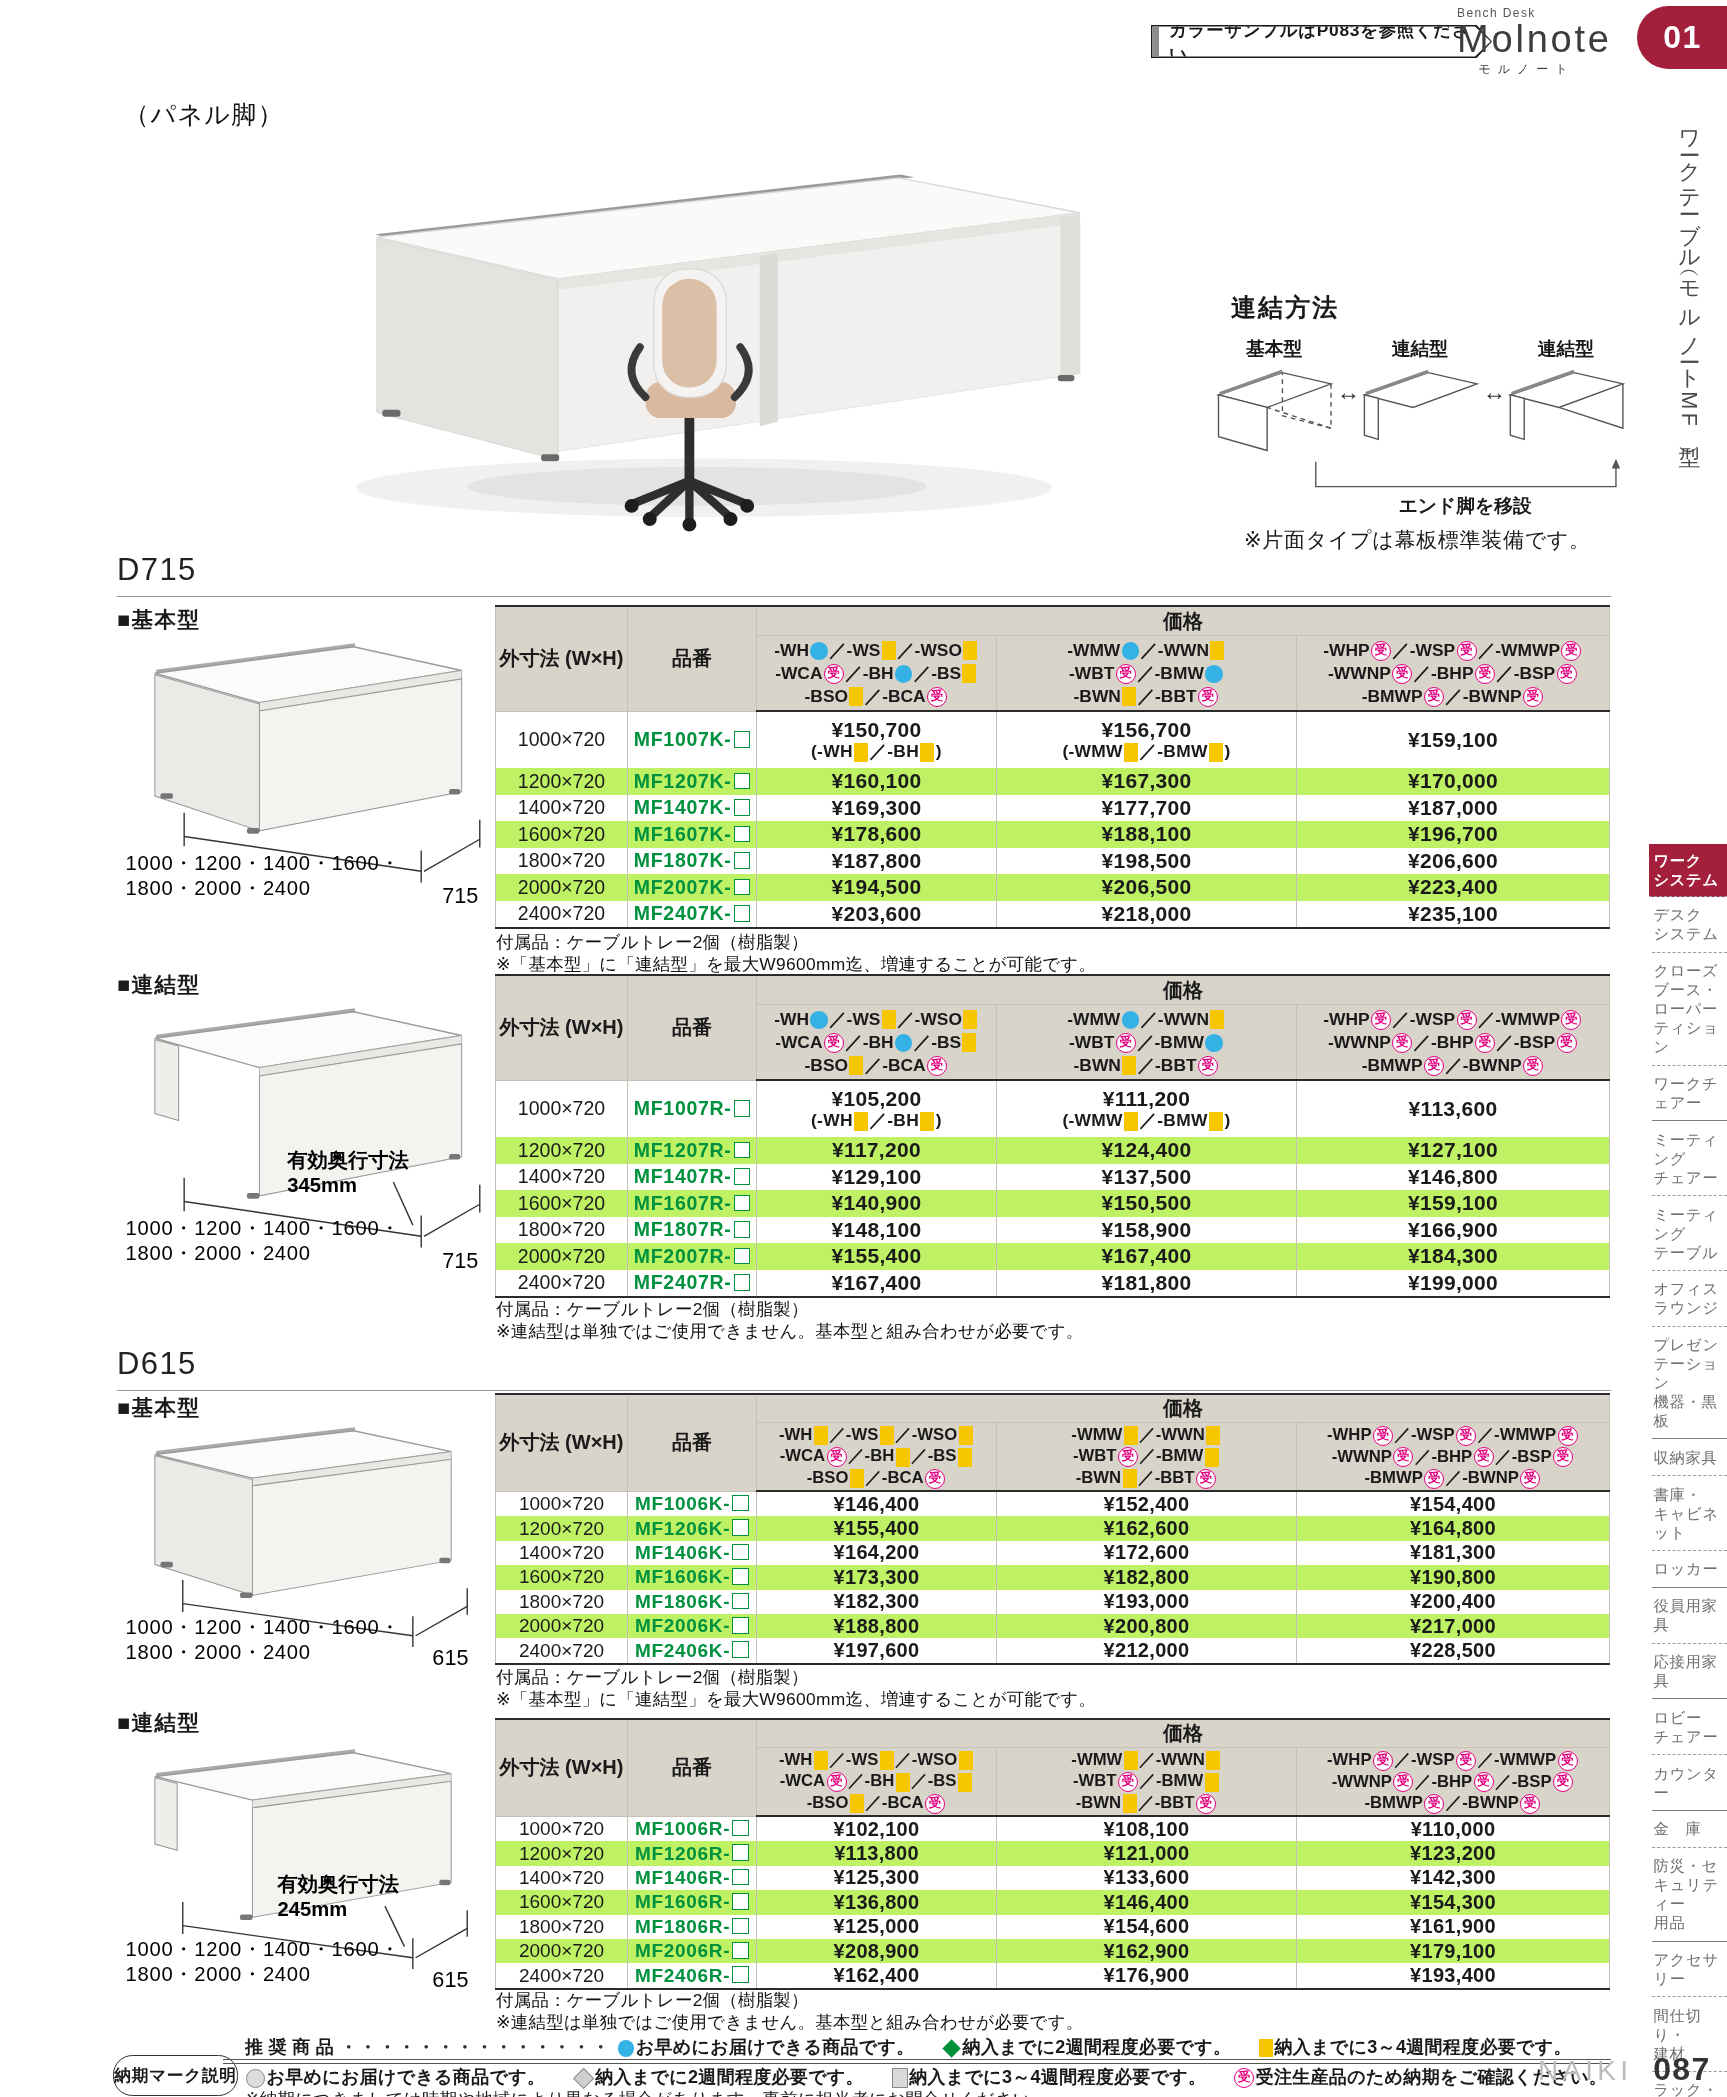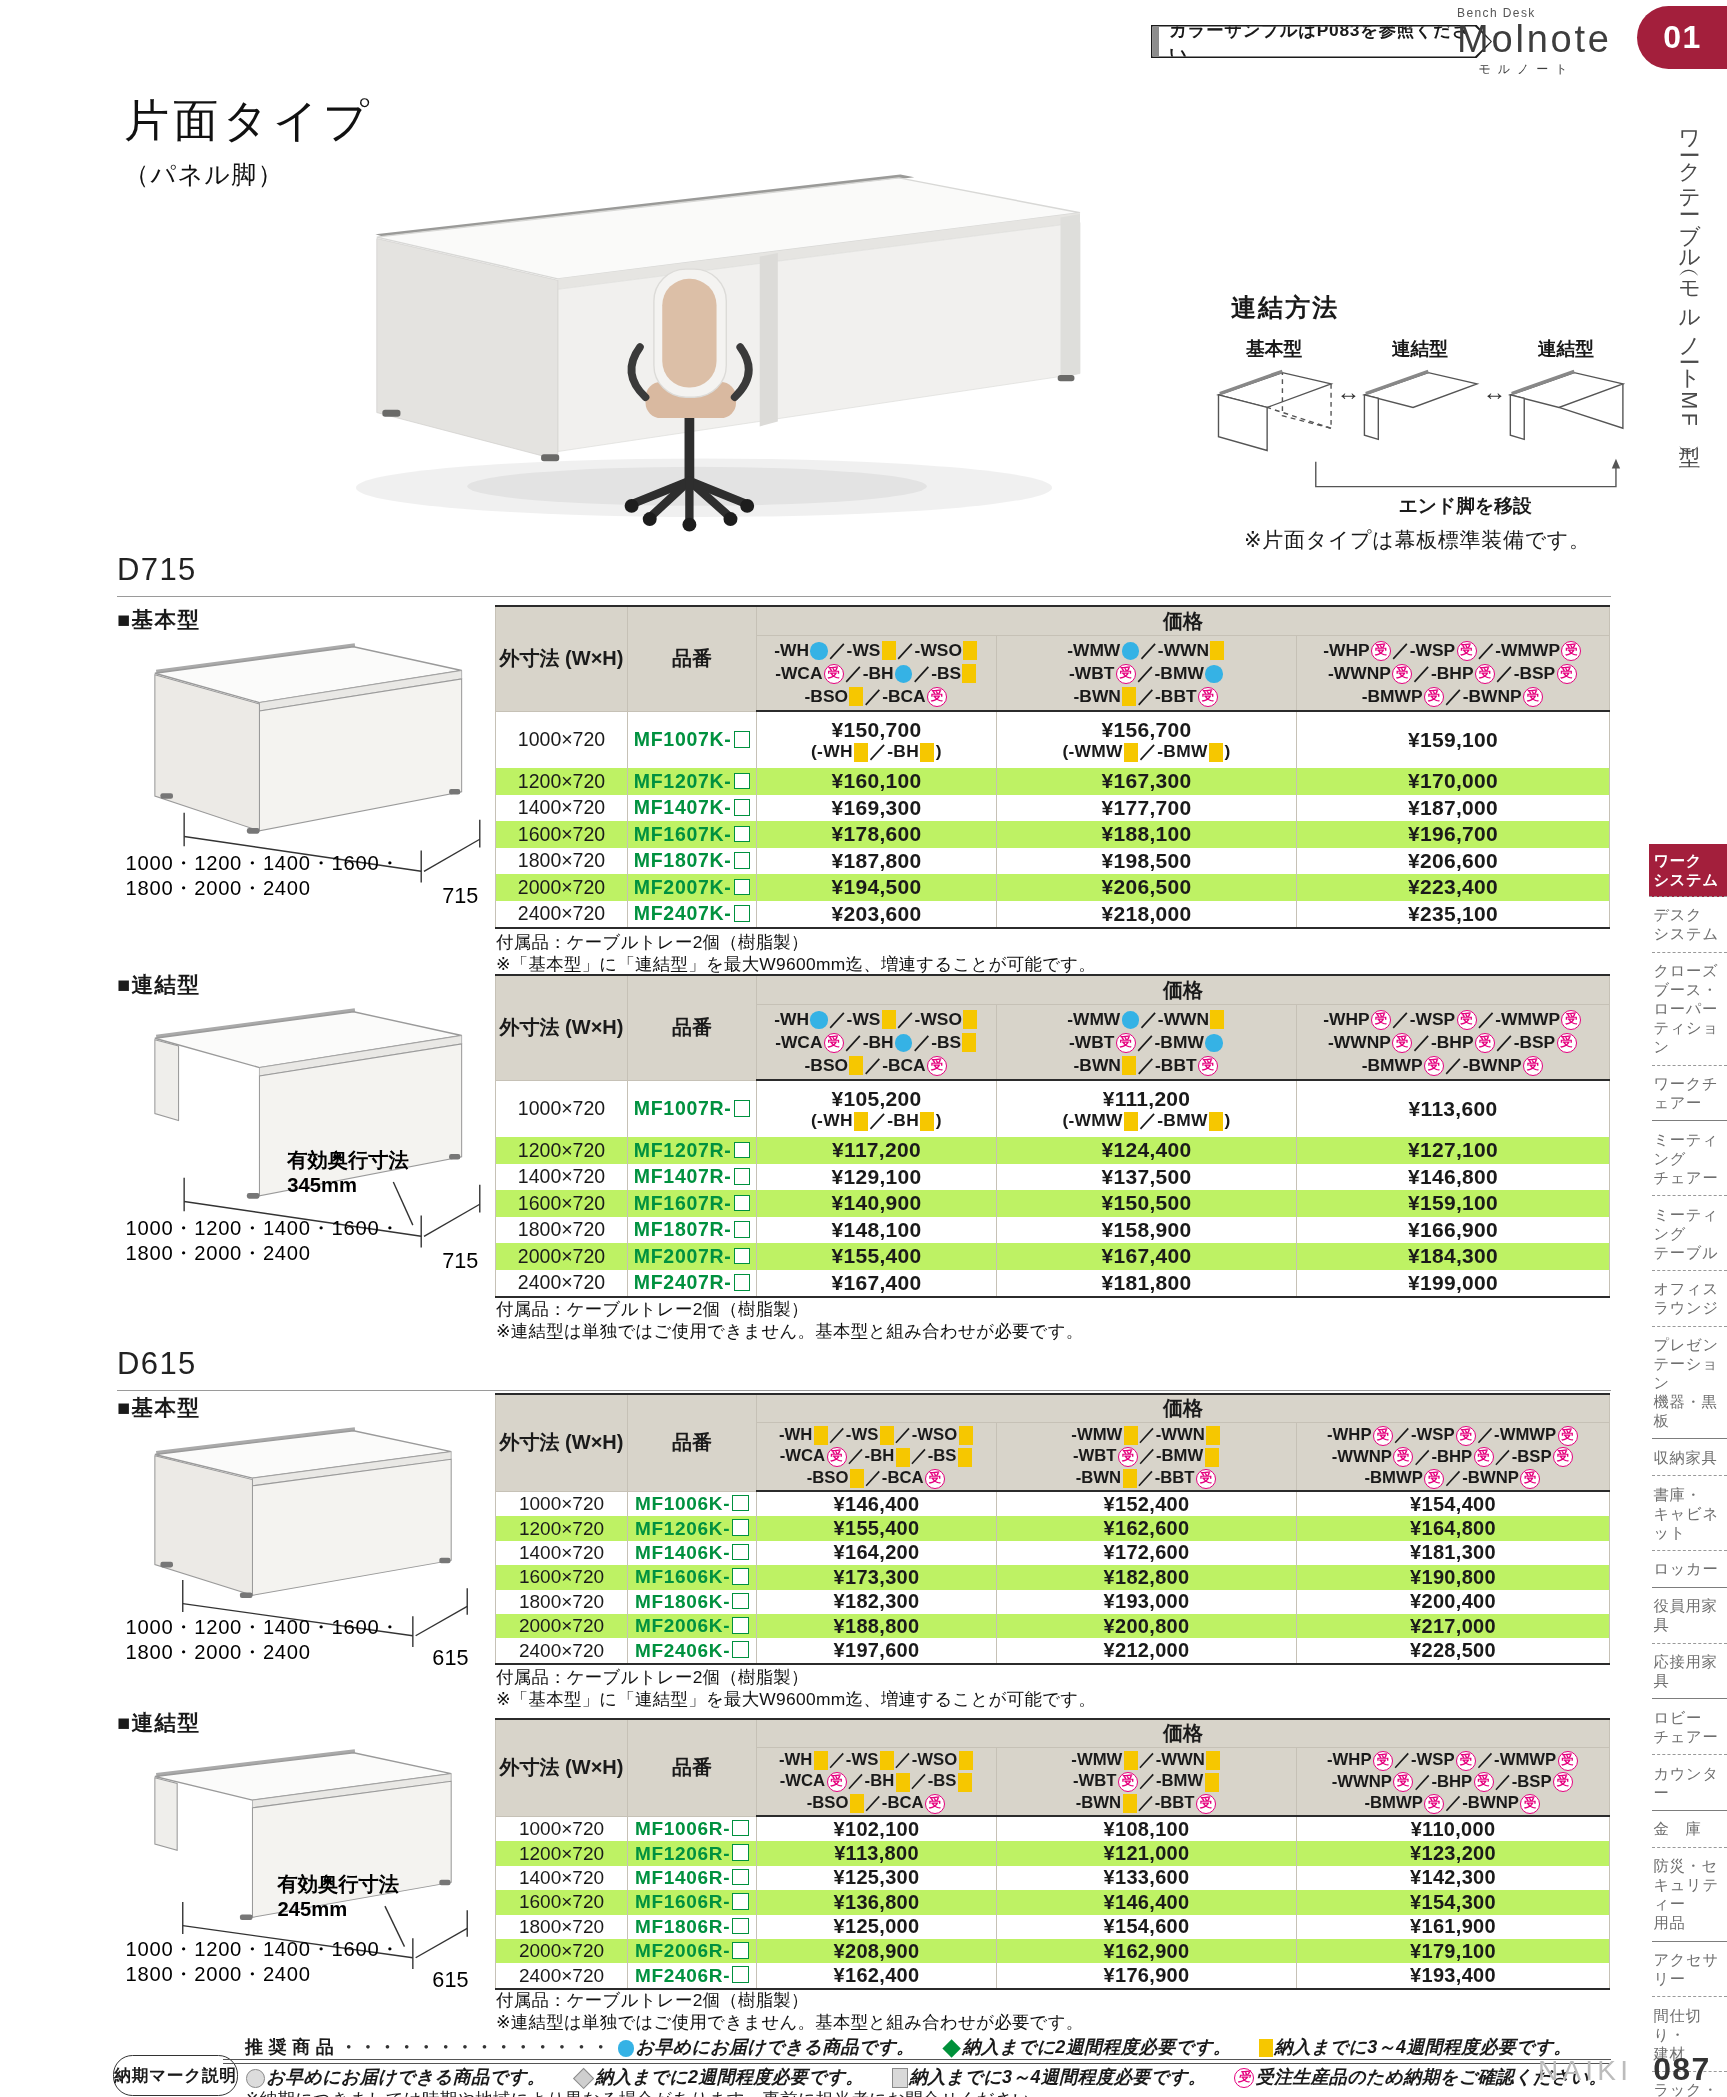--- a/index.html
+++ b/index.html
@@ -79,21 +79,21 @@
   .mk-lgyd{width:13.2px;height:13.2px;background:#cfcfcf;border:1.4px solid #8a8a8a;transform:rotate(45deg);margin:0 4.2px;}
   .mk-lgs{width:14px;height:18px;background:#d9d9d9;border:1.4px solid #8a8a8a;}
   .mk-lj{width:18px;height:18px;border-radius:50%;border:1.4px solid #e5007e;color:#e5007e;
         font-size:12.5px;line-height:17.4px;text-align:center;font-weight:bold;background:#fff;}
 
   
   .legend-box{left:113px;top:2055px;width:123px;height:39px;border:1.7px solid #333;
         border-radius:19.5px;display:flex;align-items:center;justify-content:center;
         font-size:16.7px;font-weight:bold;letter-spacing:0.7px;}
   .legend-line{font-size:18px;font-weight:bold;letter-spacing:0.3px;white-space:nowrap;}
-  .legend-line .itm{margin-right:26.5px;font-style:italic;}
+  .legend-line .itm{margin-right:26.5px;}
   .legend-rule{left:223px;top:2059px;width:1388px;height:2.8px;
         border-top:1.4px solid #555;border-bottom:1.4px solid #555;}
   .legend-note{font-size:17.4px;letter-spacing:0.3px;}
 
   
   .sidebar-nav{left:1652px;top:844px;width:75px;}
   .nav-item{font-size:15.3px;line-height:19px;color:#6f6f6f;padding:8.4px 0 8.4px 1.4px;letter-spacing:0.7px;}
   .nav-item.dashed{border-bottom:1.4px dashed #9a9a9a;}
   .nav-item.solid{border-bottom:1.4px solid #7d7d7d;}
   .nav-item.active{background:#a31f3c;color:#fff;font-weight:bold;padding:7px 4.2px;margin-left:-2.8px;}
@@ -115,21 +115,20 @@
 <div class="abs logo">
   <div class="small">Bench Desk</div>
   <div class="name">Molnote</div>
   <div class="kana">モルノート</div>
 </div>
 
 <div class="abs badge">01</div>
 <div class="abs side-title">ワークテーブル（モルノート MF型）</div>
 
 <div class="abs main-title">
-  <h1>片面タイプ</h1>
   <div class="sub">（パネル脚）</div>
 </div>
 
 <div class="abs" style="left:272px;top:70px;width:871px;height:463px;">
   <svg width="871" height="463" viewBox="0 0 1250 665">
     <ellipse cx="620" cy="600" rx="500" ry="42" fill="#000" opacity="0.06"></ellipse>
     <ellipse cx="610" cy="598" rx="330" ry="28" fill="#000" opacity="0.05"></ellipse>
 
     <polygon points="148,236 902,150 922,154 168,242" fill="#9a9a98"></polygon>
 

